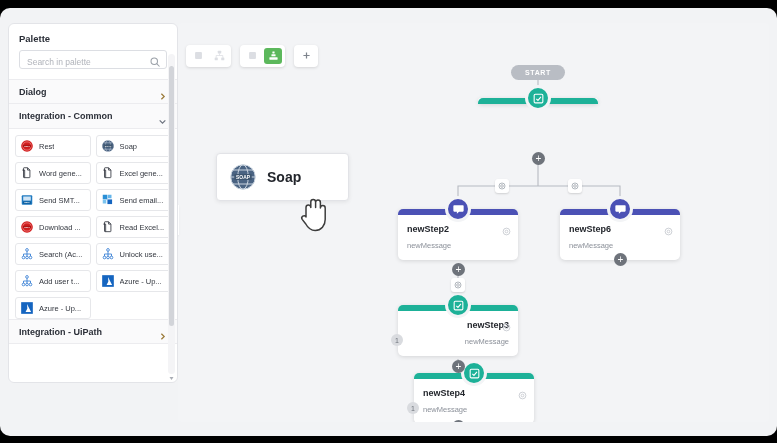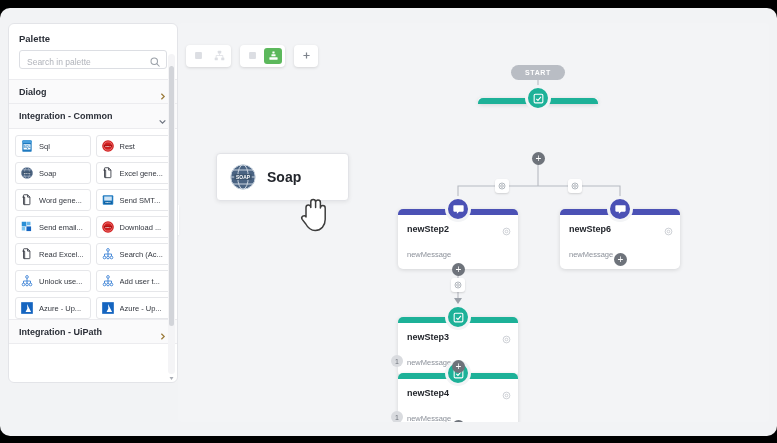--- a/index.html
+++ b/index.html
@@ -176,21 +176,21 @@
   .node {
     position: absolute;
     width: 120px;
     background: #fff;
     border-radius: 5px;
     box-shadow: 0 1px 4px rgba(0,0,0,.13);
   }
   .node .bar { height: 6px; border-radius: 5px 5px 0 0; }
   .node .body { padding: 9px 9px 10px 9px; position: relative; min-height: 40px; }
   .node .ttl { font-size: 9px; font-weight: bold; color: #23262c; }
-  .node .sub { font-size: 7.5px; color: #8b9099; margin-top: 16px; }
+  .node .sub { font-size: 7.5px; color: #8b9099; margin-top: 7px; }
   .node .gear {
     position: absolute; right: 7px; top: 7px;
     width: 9px; height: 9px; color: #c5c8ce; cursor: pointer;
   }
   .node .badge {
     position: absolute; left: -7px; bottom: 10px;
     width: 12px; height: 12px; border-radius: 50%;
     background: #d9dbdf; color: #6d727a;
     font-size: 7px; display: flex; align-items: center; justify-content: center;
   }
@@ -263,29 +263,20 @@
         <svg viewBox="0 0 16 16" fill="none" stroke="currentColor" stroke-width="2.2">
             <polyline points="3,6 8,11 13,6"></polyline>
           </svg>
       </span>
     </div>
 
     <div class="grid-wrap">
       <div class="grid" id="pgrid">
           <div class="pitem">
             <span class="ico"><svg viewBox="0 0 24 24">
-                <rect x="4" y="2" width="16" height="20" rx="2" fill="#1f7ac0"></rect>
-                <rect x="6" y="9" width="12" height="9" fill="#fff"></rect>
-                <text x="12" y="16" font-size="6" fill="#1f7ac0" text-anchor="middle" font-family="Liberation Sans, sans-serif" font-weight="bold">SQL</text>
-                <rect x="4" y="2" width="16" height="5" rx="2" fill="#49a0de"></rect>
-              </svg></span>
-            <span class="lbl">Sql</span>
-          </div>
-          <div class="pitem">
-            <span class="ico"><svg viewBox="0 0 24 24">
                 <circle cx="12" cy="12" r="10" fill="#d32020"></circle>
                 <circle cx="12" cy="12" r="7" fill="none" stroke="#f3a0a0" stroke-width="1"></circle>
                 <rect x="5" y="10" width="14" height="4" rx="1" fill="#b01414"></rect>
                 <text x="12" y="13.3" font-size="3.4" fill="#fff" text-anchor="middle" font-family="Liberation Sans, sans-serif" font-weight="bold">REST</text>
               </svg></span>
             <span class="lbl">Rest</span>
           </div>
           <div class="pitem">
             <span class="ico"><svg viewBox="0 0 24 24">
                 <circle cx="12" cy="12" r="10" fill="#4a6382"></circle>
@@ -299,29 +290,29 @@
                 <text x="12" y="13.5" font-size="4" fill="#fff" text-anchor="middle" font-family="Liberation Sans, sans-serif" font-weight="bold">SOAP</text>
               </svg></span>
             <span class="lbl">Soap</span>
           </div>
           <div class="pitem">
             <span class="ico"><svg viewBox="0 0 24 24" fill="none" stroke="#2b2f38" stroke-width="1.4">
                 <path d="M7 3 h6 l4 4 v12 a1 1 0 0 1 -1 1 H7 a1 1 0 0 1 -1 -1 V4 a1 1 0 0 1 1 -1 z"></path>
                 <path d="M13 3 v4 h4"></path>
                 <path d="M4 7 h4 v13"></path>
               </svg></span>
-            <span class="lbl">Excel gene...</span>
+            <span class="lbl">Word gene...</span>
           </div>
           <div class="pitem">
             <span class="ico"><svg viewBox="0 0 24 24" fill="none" stroke="#2b2f38" stroke-width="1.4">
                 <path d="M7 3 h6 l4 4 v12 a1 1 0 0 1 -1 1 H7 a1 1 0 0 1 -1 -1 V4 a1 1 0 0 1 1 -1 z"></path>
                 <path d="M13 3 v4 h4"></path>
                 <path d="M4 7 h4 v13"></path>
               </svg></span>
-            <span class="lbl">Word gene...</span>
+            <span class="lbl">Excel gene...</span>
           </div>
           <div class="pitem">
             <span class="ico"><svg viewBox="0 0 24 24">
                 <rect x="3" y="4" width="18" height="16" rx="1.5" fill="#1f7ac0"></rect>
                 <rect x="5.5" y="6" width="13" height="7" fill="#cfe4f5"></rect>
                 <rect x="5" y="14.5" width="14" height="4" rx=".6" fill="#0f5e9c"></rect>
                 <text x="12" y="17.7" font-size="3.4" fill="#fff" text-anchor="middle" font-family="Liberation Sans, sans-serif" font-weight="bold">SMTP</text>
               </svg></span>
             <span class="lbl">Send SMT...</span>
           </div>
@@ -521,39 +512,39 @@
           </div>
           <div class="body">
             <span class="gear"><svg viewBox="0 0 16 16" fill="none" stroke="currentColor" stroke-width="1.5">
                 <circle cx="8" cy="8" r="2.4"></circle>
                 <circle cx="8" cy="8" r="6"></circle>
               </svg></span>
             <div class="ttl">newStep6</div>
             <div class="sub">newMessage</div>
           </div>
         </div>
-        <div class="node" style="left: 220px; top: 294px; width: 120px;">
+        <div class="node" style="left: 220px; top: 282px; width: 120px; text-align: right;">
           <div class="bar" style="background:#1db198"></div>
           <div class="icon-disc" style="background:#1db198">
             <svg viewBox="0 0 24 24" fill="none" stroke="currentColor" stroke-width="2">
               <rect x="4" y="4" width="16" height="16" rx="2"></rect>
               <polyline points="8,12.5 11,15.5 16.5,9"></polyline>
             </svg>
           </div>
           <div class="body">
             <span class="gear"><svg viewBox="0 0 16 16" fill="none" stroke="currentColor" stroke-width="1.5">
                 <circle cx="8" cy="8" r="2.4"></circle>
                 <circle cx="8" cy="8" r="6"></circle>
               </svg></span>
             <div class="ttl">newStep3</div>
             <div class="sub">newMessage</div>
             <div class="badge">1</div>
           </div>
         </div>
-        <div class="node" style="left: 220px; top: 350px; width: 120px;">
+        <div class="node" style="left: 236px; top: 350px; width: 120px;">
           <div class="bar" style="background:#1db198"></div>
           <div class="icon-disc" style="background:#1db198">
             <svg viewBox="0 0 24 24" fill="none" stroke="currentColor" stroke-width="2">
               <rect x="4" y="4" width="16" height="16" rx="2"></rect>
               <polyline points="8,12.5 11,15.5 16.5,9"></polyline>
             </svg>
           </div>
           <div class="body">
             <span class="gear"><svg viewBox="0 0 16 16" fill="none" stroke="currentColor" stroke-width="1.5">
                 <circle cx="8" cy="8" r="2.4"></circle>

